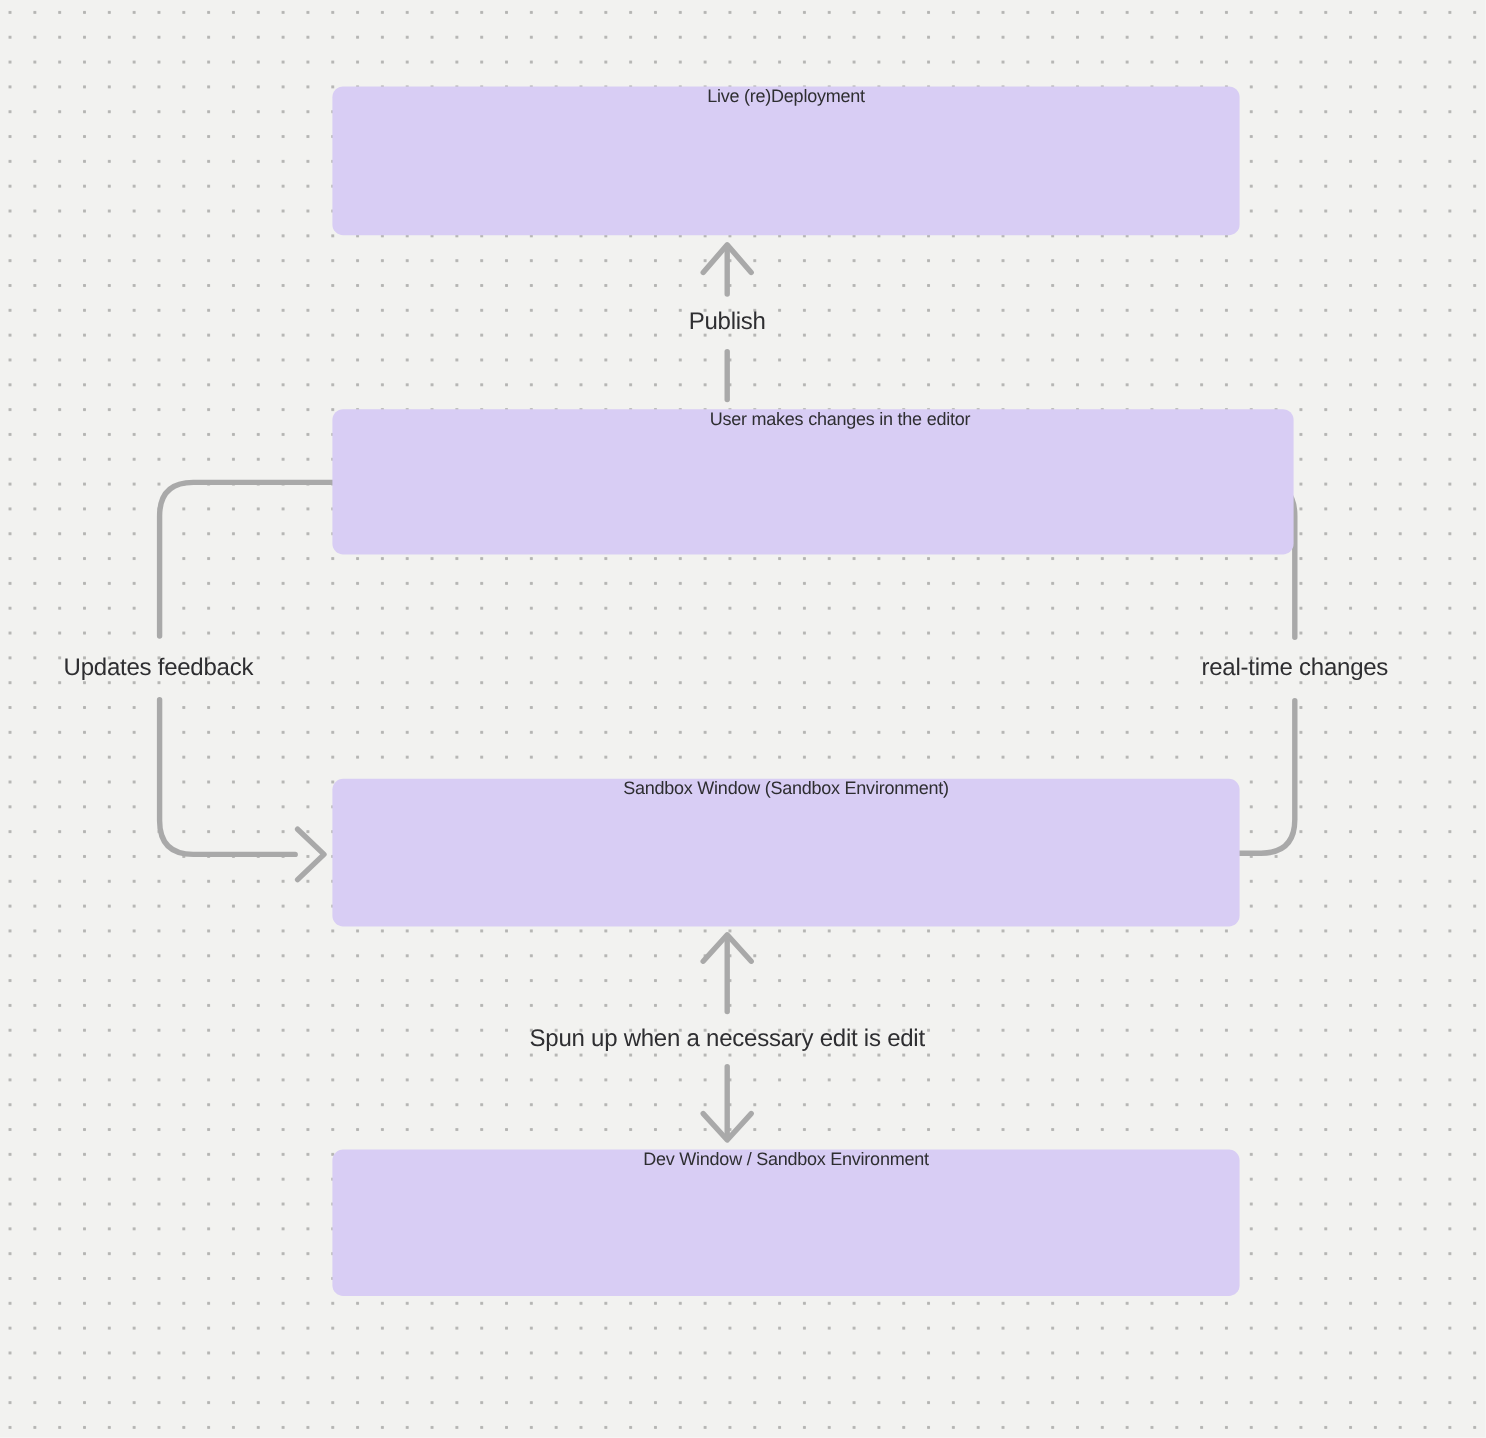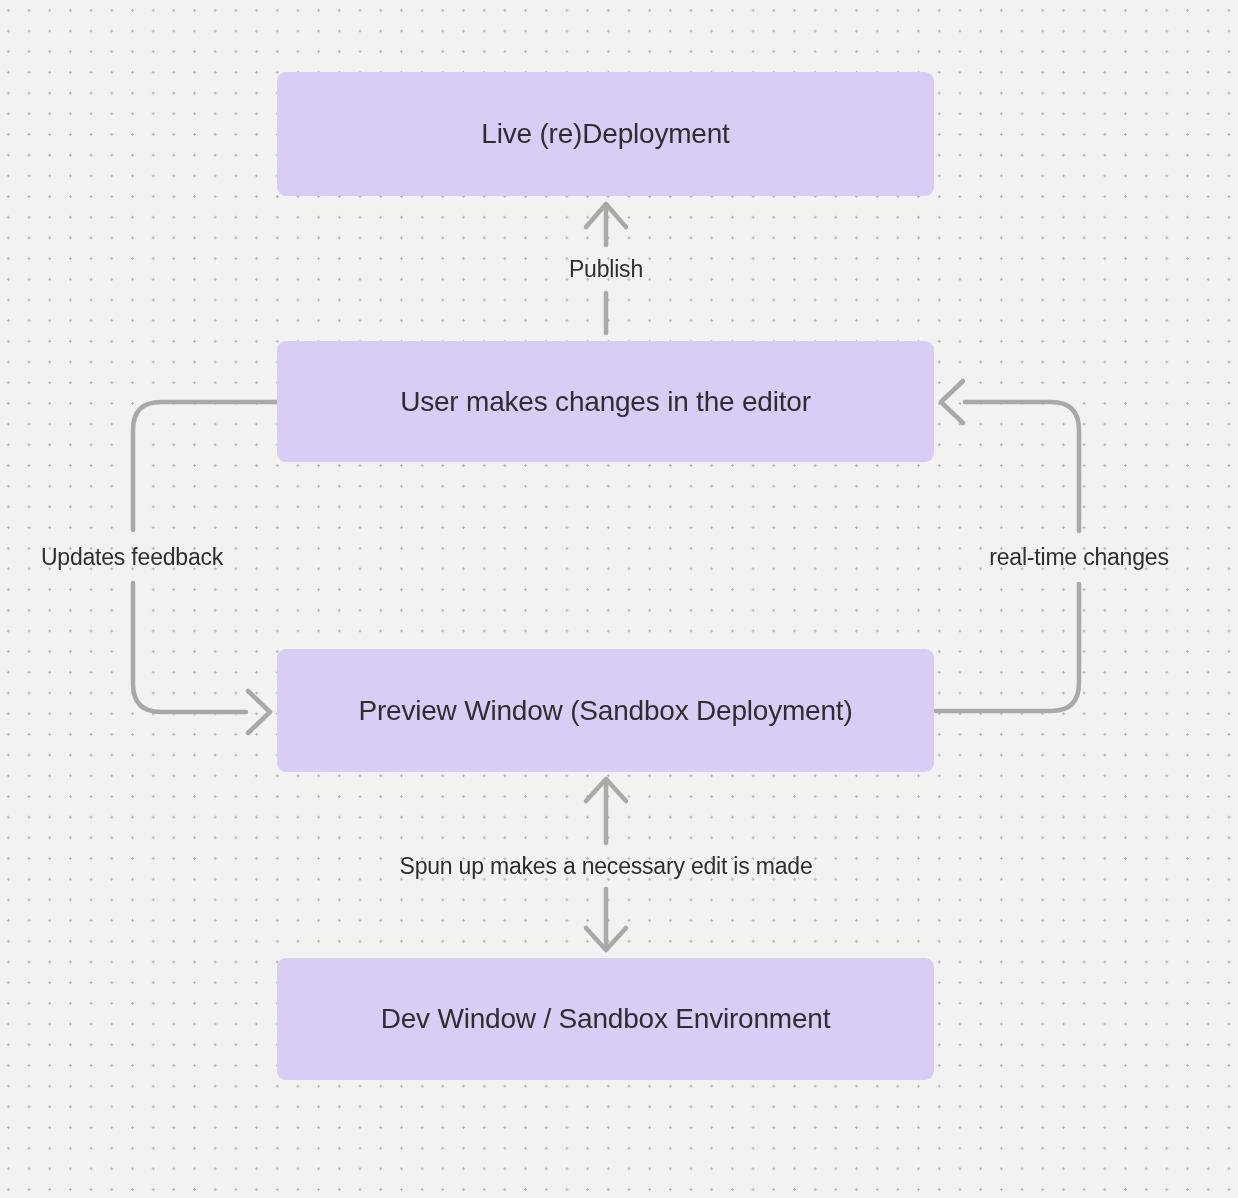--- a/index.html
+++ b/index.html
@@ -13,54 +13,54 @@
     height: 1198px;
     background-color: #f2f2f0;
     background-image: radial-gradient(circle, #b5b5b3 1.15px, rgba(0,0,0,0) 1.3px);
     background-size: 20.7px 20.7px;
     background-position: -2px 0px;
     overflow: hidden;
   }
   .node {
     position: absolute;
     left: 277px;
-    width: 657px;
+    width: 756px;
     background: #d8cdf4;
     border-radius: 9px;
     display: flex;
-    align-items: center;
+    align-items: flex-start;
     justify-content: center;
     color: #2e2e31;
-    font-size: 28px;
+    font-size: 15px;
     letter-spacing: -0.2px;
     text-align: center;
   }
   .node-1 { top: 72px;  height: 124px; }
-  .node-2 { top: 341px; height: 121px; }
+  .node-2 { top: 341px; height: 121px; padding-left: 45px; }
   .node-3 { top: 649px; height: 123px; }
   .node-4 { top: 958px; height: 122px; }
 
   .arrows-layer {
     position: absolute;
     left: 0; top: 0;
     width: 1238px;
     height: 1198px;
   }
   .arrows-layer path {
     fill: none;
     stroke: #a9a9a9;
     stroke-width: 4.5px;
     stroke-linecap: round;
     stroke-linejoin: round;
   }
   .edge-label {
     position: absolute;
     transform: translate(-50%, -50%);
     color: #2e2e31;
-    font-size: 23px;
+    font-size: 20px;
     letter-spacing: -0.2px;
     white-space: nowrap;
     text-align: right;
   }
   .lbl-publish            { left: 606px;  top: 269px; }
   .lbl-updates-instantly  { left: 132px;  top: 557px; }
   .lbl-real-time-feedback { left: 1079px; top: 557px; }
   .lbl-spun-up            { left: 606px;  top: 866px; }
 </style>
 </head>
@@ -98,25 +98,25 @@
 
   <div class="node node-1">
     <span>Live (re)Deployment</span>
   </div>
 
   <div class="node node-2">
     <span>User makes changes in the editor</span>
   </div>
 
   <div class="node node-3">
-    <span>Preview Window (Sandbox Deployment)</span>
+    <span>Sandbox Window (Sandbox Environment)</span>
   </div>
 
   <div class="node node-4">
     <span>Dev Window / Sandbox Environment</span>
   </div>
 
   <div class="edge-label lbl-publish">Publish</div>
   <div class="edge-label lbl-updates-instantly">Updates feedback</div>
   <div class="edge-label lbl-real-time-feedback">real-time changes</div>
-  <div class="edge-label lbl-spun-up">Spun up makes a necessary edit is made</div>
+  <div class="edge-label lbl-spun-up">Spun up when a necessary edit is edit</div>
 
 </div>
 
 </body></html>

